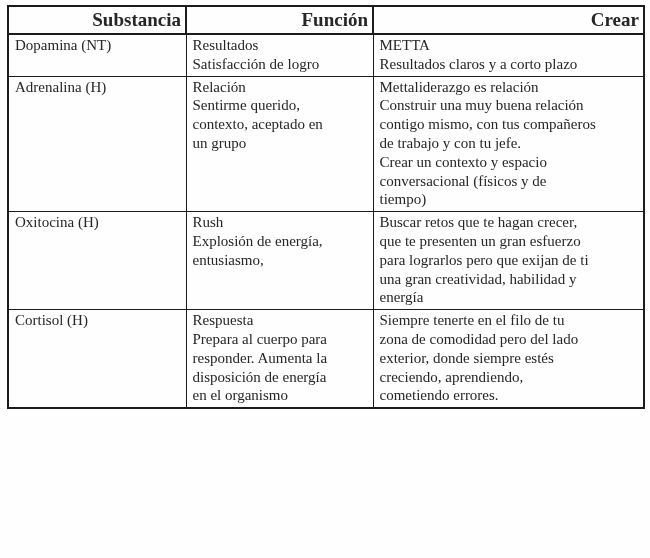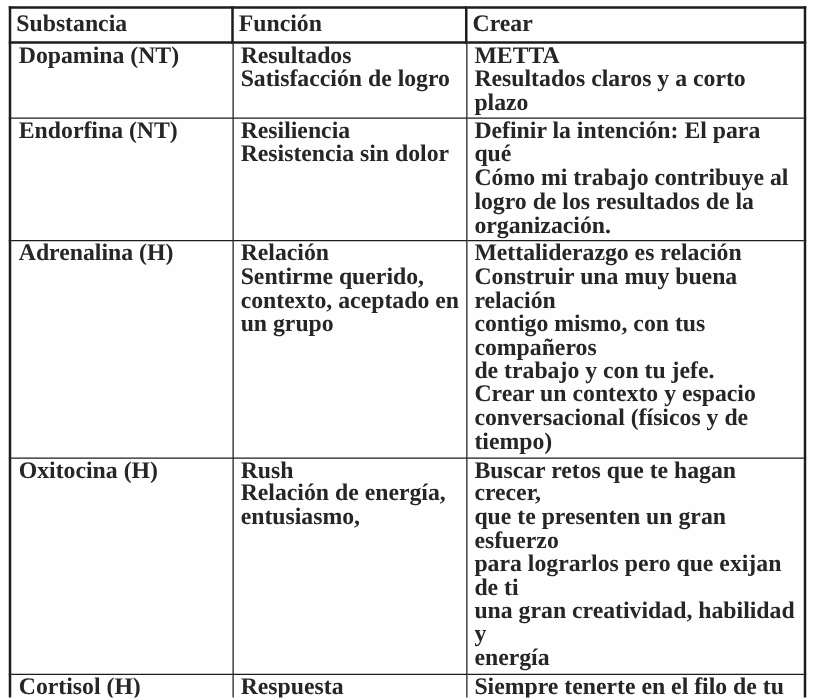--- a/index.html
+++ b/index.html
@@ -27,30 +27,29 @@
   table.substances th,
   table.substances td {
     border: 1.5px solid #1c1c1c;
     vertical-align: top;
     box-sizing: border-box;
   }
   table.substances th {
     border-width: 2px;
     font-size: 19px;
     font-weight: bold;
-    text-align: left;
+    text-align: right;
     padding: 1px 4px 2px 4px;
     line-height: 23px;
   }
   table.substances td {
-    font-size: 19px;
+    font-size: 15px;
     line-height: 18.8px;
     padding: 1px 4px 2px 6px;
     white-space: pre-line;
-    font-weight: bold;
   }
   table.substances {
     border: 2px solid #1c1c1c;
   }
 </style>
 </head>
 <body>
 
 <div class="page">
   <table class="substances">
@@ -68,50 +67,41 @@
     </thead>
     <tbody>
   <tr>
     <td>Dopamina (NT)</td>
     <td>Resultados
 Satisfacción de logro</td>
     <td>METTA
 Resultados claros y a corto plazo</td>
   </tr>
 
-  <tr>
-    <td>Endorfina (NT)</td>
-    <td>Resiliencia
-Resistencia sin dolor</td>
-    <td>Definir la intención: El para qué
-Cómo mi trabajo contribuye al
-logro de los resultados de la
-organización.</td>
-  </tr>
 
 
   <tr>
     <td>Adrenalina (H)</td>
     <td>Relación
 Sentirme querido,
 contexto, aceptado en
 un grupo</td>
     <td>Mettaliderazgo es relación
 Construir una muy buena relación
 contigo mismo, con tus compañeros
 de trabajo y con tu jefe.
 Crear un contexto y espacio
 conversacional (físicos y de
 tiempo)</td>
   </tr>
 
   <tr>
     <td>Oxitocina (H)</td>
     <td>Rush
-Relación de energía,
+Explosión de energía,
 entusiasmo,</td>
     <td>Buscar retos que te hagan crecer,
 que te presenten un gran esfuerzo
 para lograrlos pero que exijan de ti
 una gran creatividad, habilidad y
 energía</td>
   </tr>
 
   <tr>
     <td>Cortisol (H)</td>

